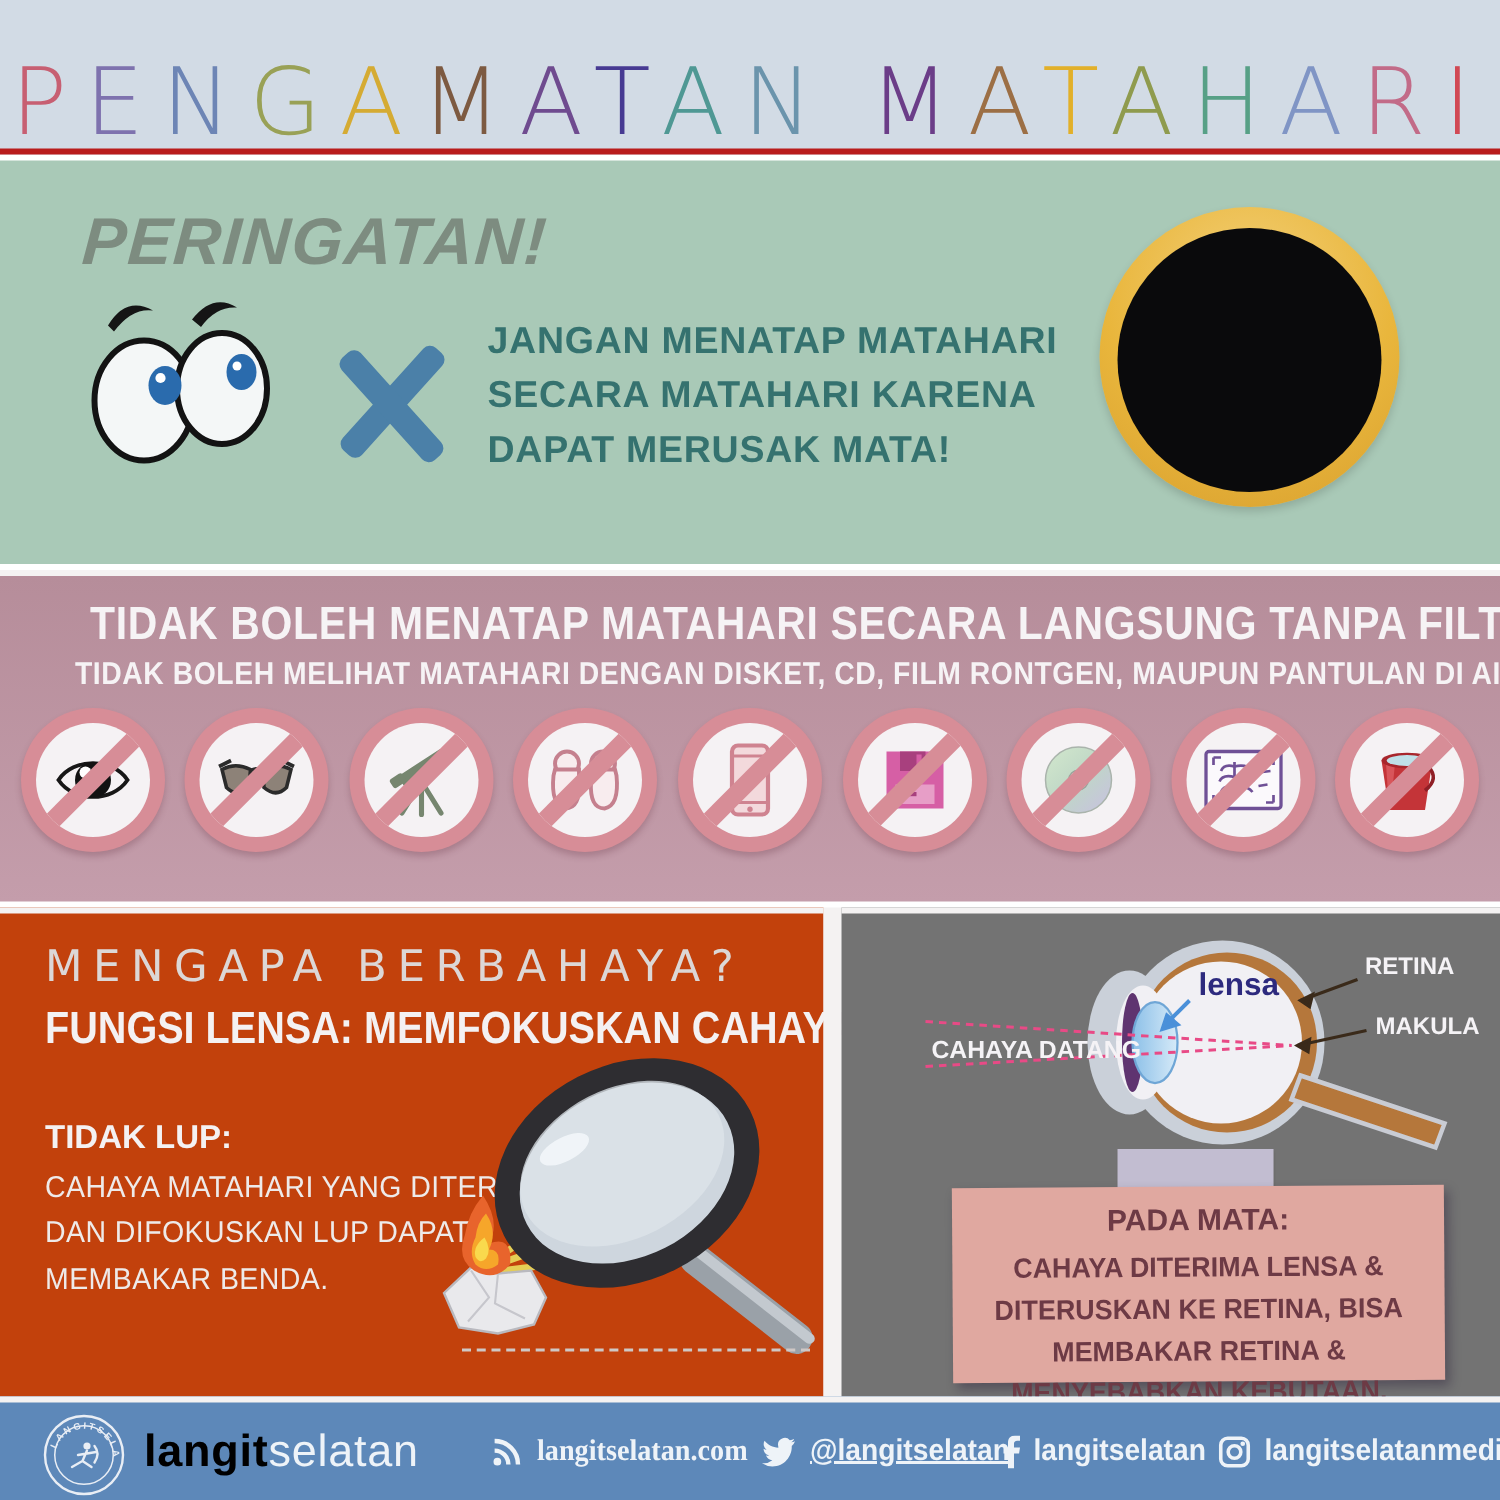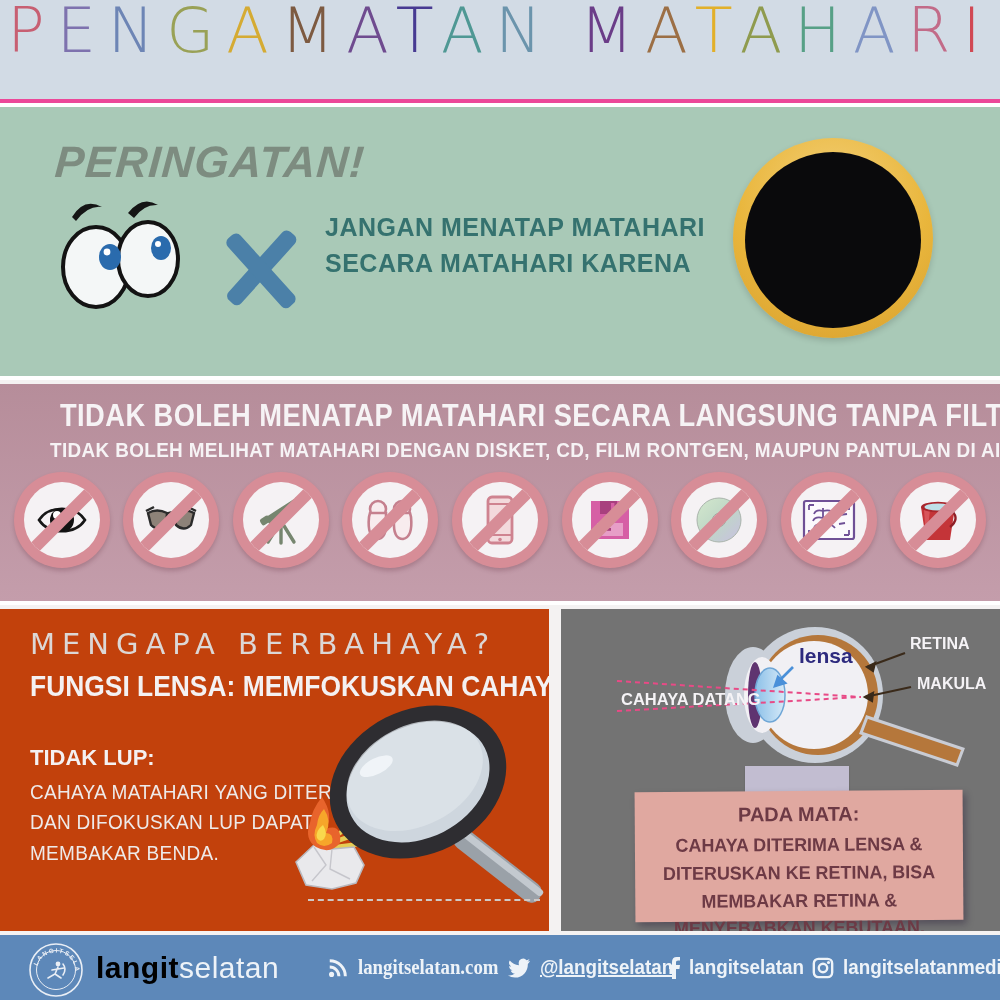--- a/index.html
+++ b/index.html
@@ -2,21 +2,21 @@
 <html><head>
 <meta charset="utf-8">
 <style>
   html,body{margin:0;padding:0;background:#fff;}
   .page{position:relative;width:1000px;height:1000px;overflow:hidden;
         font-family:"Liberation Sans",sans-serif;background:#fff;}
   section,header,footer,div{box-sizing:border-box;}
 
   
   .titlebar{position:absolute;left:0;top:0;width:1000px;height:103px;background:#d2dbe5;
-            display:flex;align-items:flex-start;justify-content:center;border-bottom:4px solid #ec4899;}
+            display:flex;align-items:flex-end;justify-content:center;border-bottom:4px solid #b91c1c;}
   .titlebar h1{margin:0;font-family:"DejaVu Sans",sans-serif;font-weight:200;font-size:62px;
                letter-spacing:12px;line-height:1;white-space:nowrap;}
   .titlebar h1 .sp{display:inline-block;width:26px;}
 
   
   .warning{position:absolute;left:0;top:107px;width:1000px;height:269px;background:#a9c9b7;}
   .warn-heading{position:absolute;left:55px;top:30px;font-size:44px;font-weight:800;font-style:italic;
                 color:#7d8c80;letter-spacing:1px;transform:skewX(-4deg);}
   .eyes{position:absolute;left:58px;top:82px;}
   .xmark{position:absolute;left:222px;top:118px;}
@@ -106,20 +106,21 @@
         <g fill="#4b80a8">
           <rect x="-6" y="36" width="92" height="17" rx="6" transform="rotate(-48 38 44)"></rect>
           <rect x="-6" y="36" width="92" height="17" rx="6" transform="rotate(48 38 44)"></rect>
         </g>
       </svg>
     </div>
 
     <div class="warn-msg">
       <div>JANGAN MENATAP MATAHARI</div>
       <div>SECARA MATAHARI KARENA</div>
+      <div>DAPAT MERUSAK MATA!</div>
     </div>
 
     <div class="eclipse">
       <div class="disk"></div>
     </div>
   </section>
 
   <section class="prohibition">
     <div class="proh-line1">TIDAK BOLEH MENATAP MATAHARI SECARA LANGSUNG TANPA FILTER</div>
     <div class="proh-line2">TIDAK BOLEH MELIHAT MATAHARI DENGAN DISKET, CD, FILM RONTGEN, MAUPUN PANTULAN DI AIR</div>

